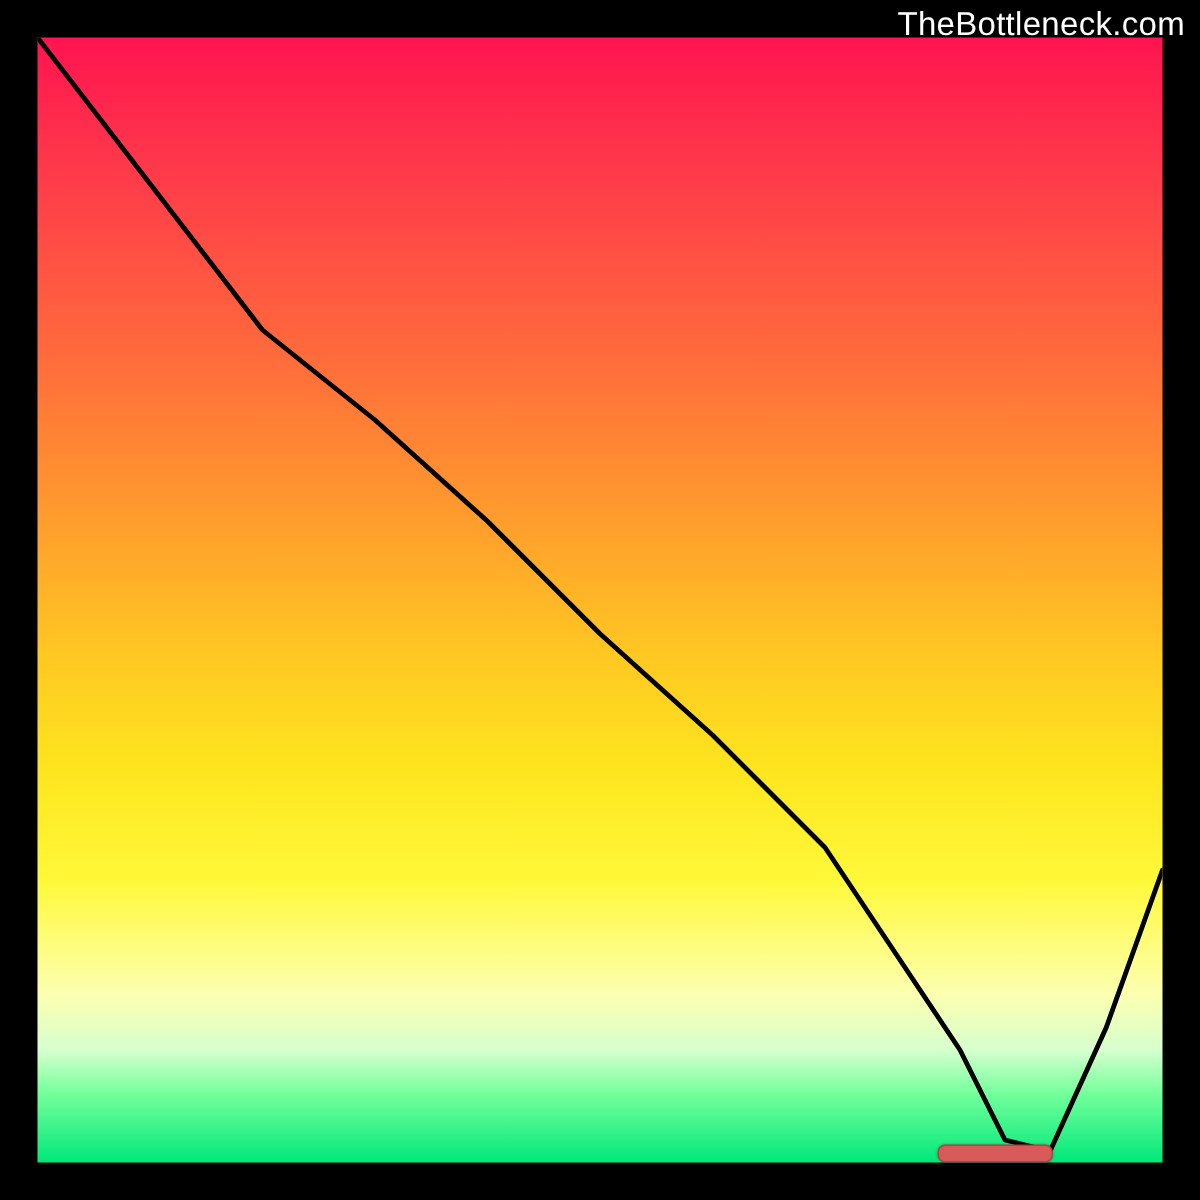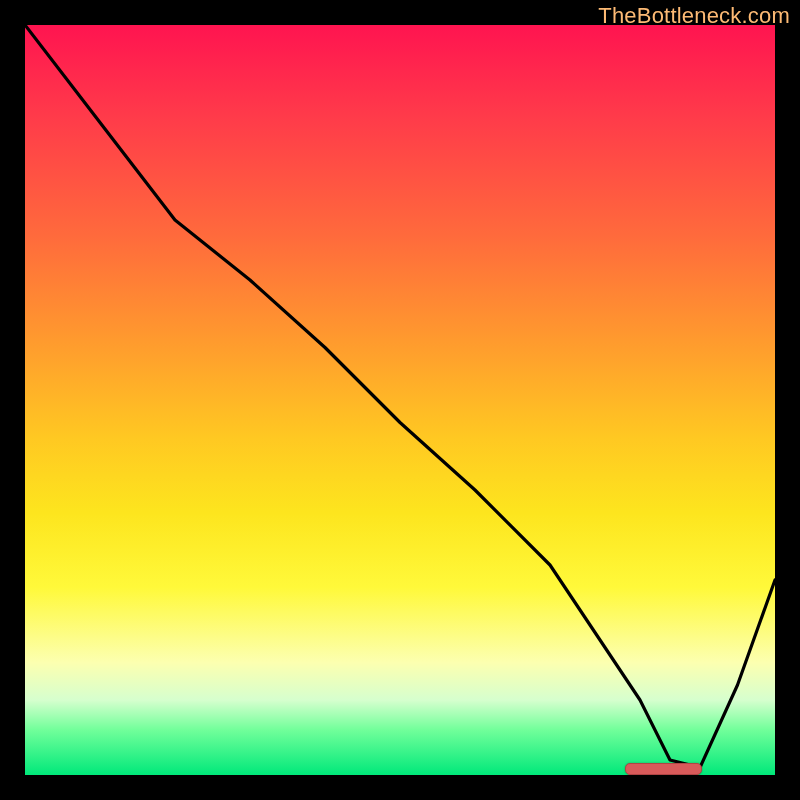--- a/index.html
+++ b/index.html
@@ -35,21 +35,21 @@
       #fcffb0 85%,
       #d6ffce 90%,
       #71ff9a 94%,
       #00e87a 100%
     );
   }
   .watermark {
     position: absolute;
     top: 3px;
     right: 10px;
-    color: #fdba74;
+    color: #ffffff;
     font-size: 22px;
     font-weight: 500;
     letter-spacing: 0.2px;
     pointer-events: none;
   }
   .marker {
     position: absolute;
     height: 10px;
     border-radius: 5px;
     background: #d85a5a;

